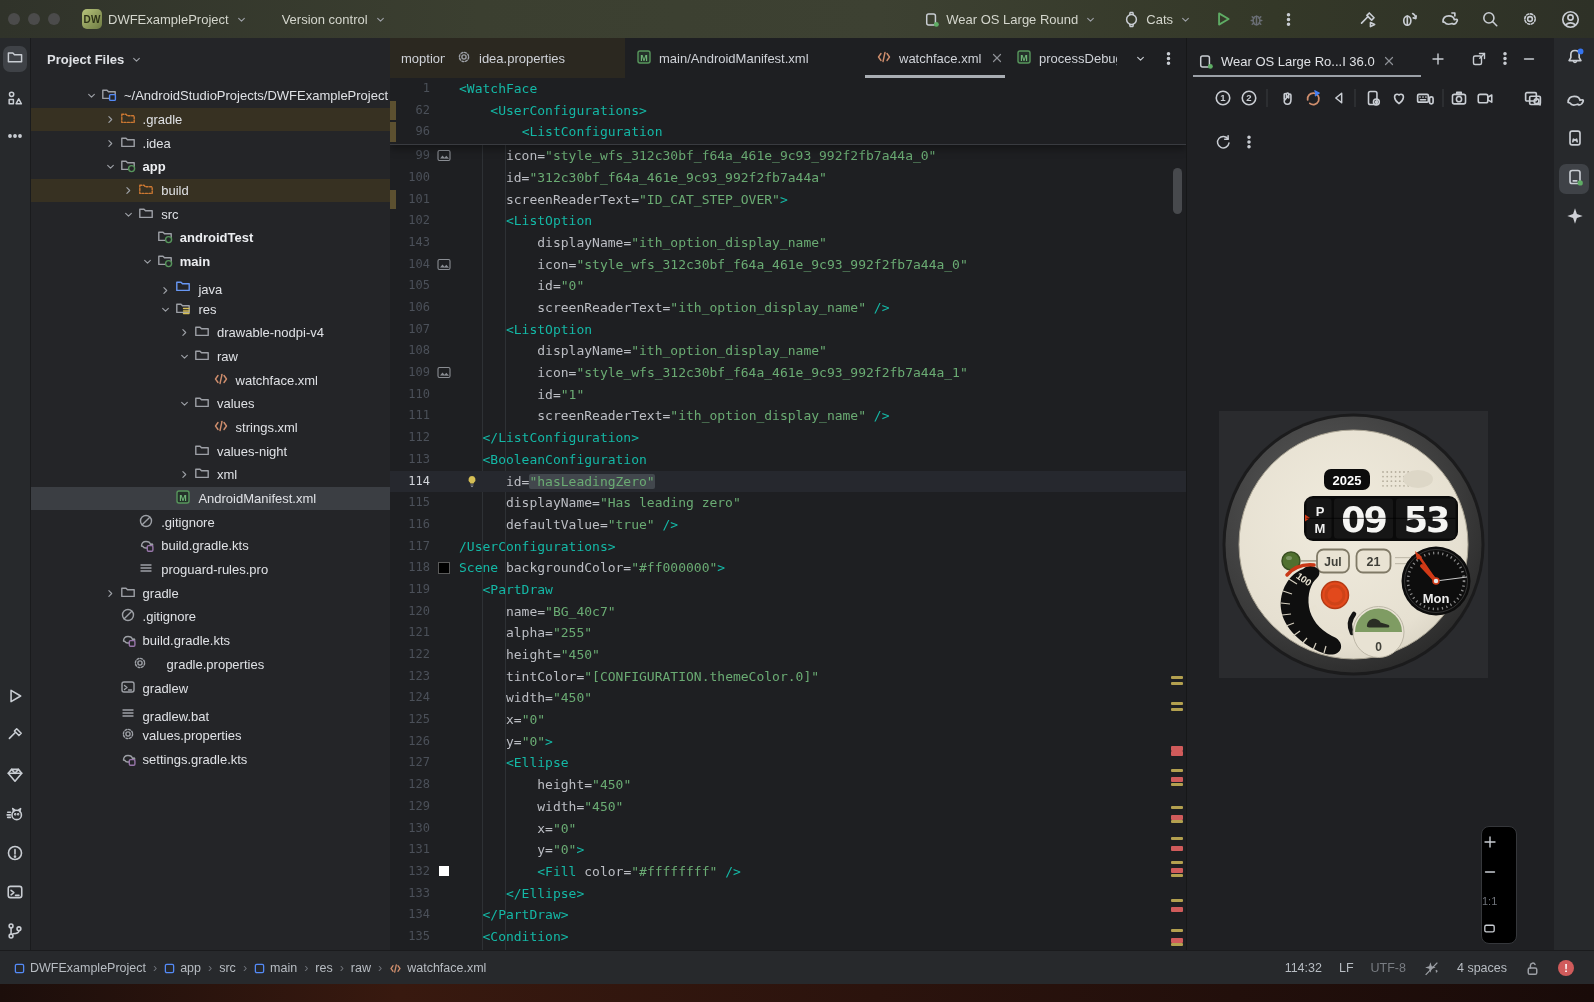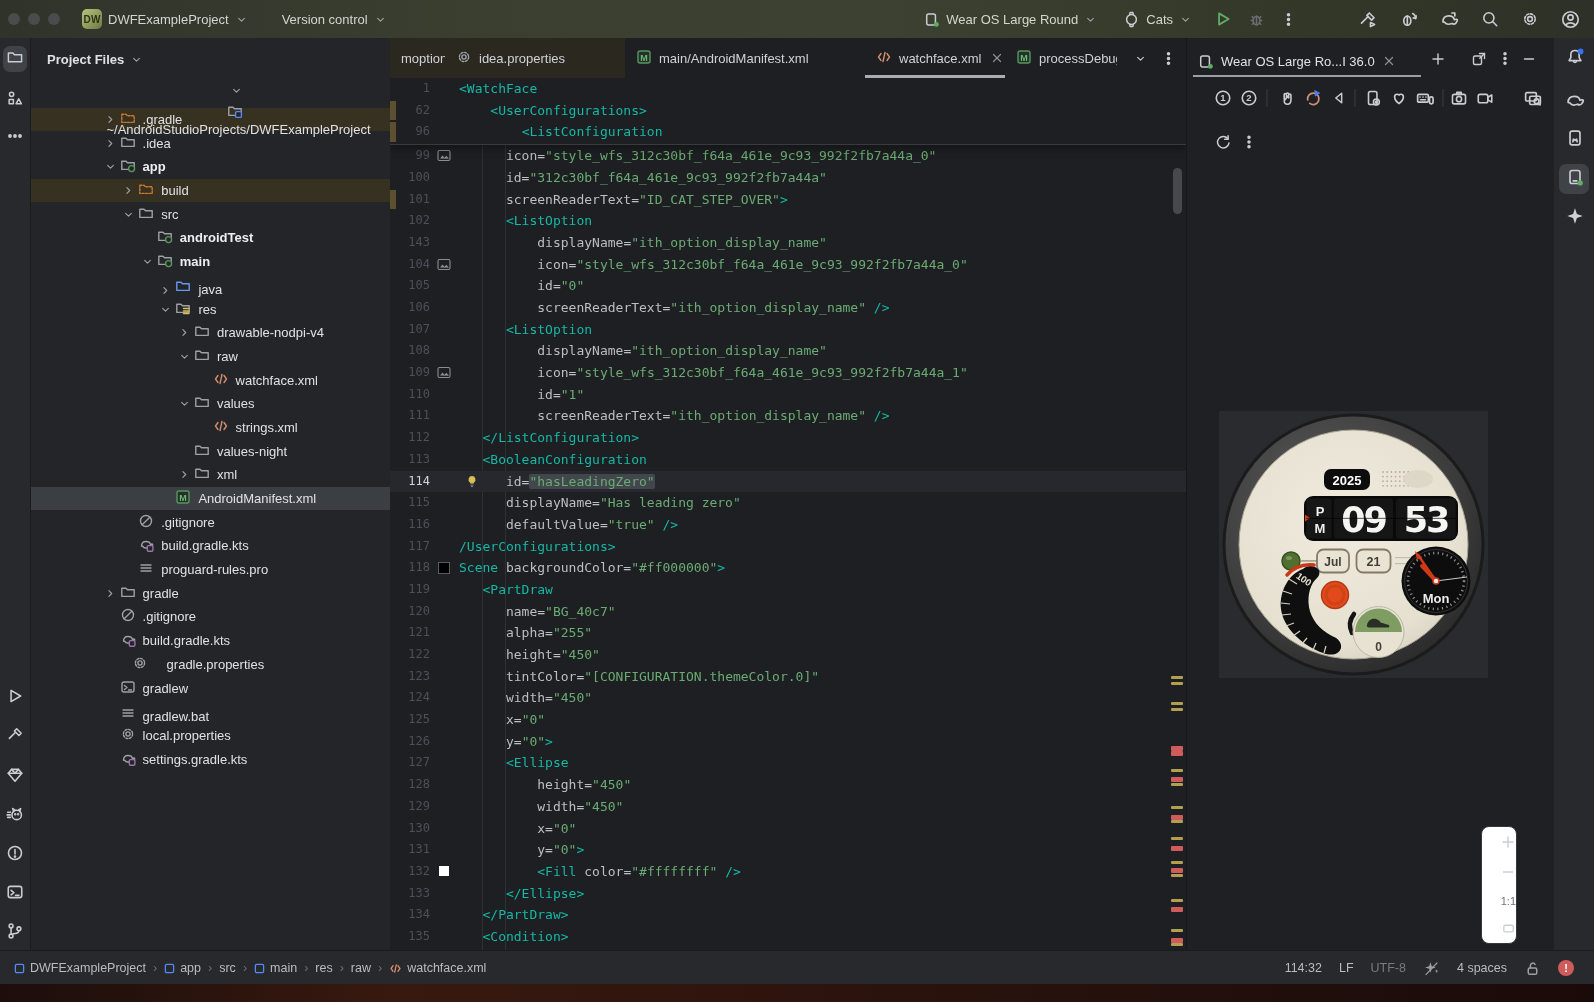--- a/index.html
+++ b/index.html
@@ -61,22 +61,22 @@
   .mark.r{height:5px;background:#d05b5b}
   #edcheck{position:absolute;left:762px;top:8px}
   
   #device{position:absolute;left:1186px;top:38px;width:367px;height:912px;background:#1f2023;border-left:1px solid #161718}
   #devTab{position:absolute;left:10px;top:8px;height:30px;display:flex;align-items:center;gap:7px;font-size:13px;color:#dfe1e5}
   #devUnderline{position:absolute;left:6px;top:37px;width:228px;height:2px;background:#9ba0a7}
   .dbtn{position:absolute;top:0;transform:translateX(-50%);color:#c9cdd3}
   #devToolbar{position:absolute;left:0;top:46px;width:367px;height:80px}
   .dsep{position:absolute;width:1px;height:18px;background:#3a3c40;transform:translateX(-50%)}
   #watchSquare{position:absolute;left:32px;top:373px;width:269px;height:267px;background:#2a2b2e}
-  #zoomCtl{position:absolute;left:294px;top:788px;width:34px;height:116px;background:#ffffff;border:1px solid #35373b;
-    border-radius:8px;display:flex;flex-direction:column;align-items:flex-end;justify-content:space-around;color:#c9cdd3}
+  #zoomCtl{position:absolute;left:294px;top:788px;width:34px;height:116px;background:#000000;border:1px solid #35373b;
+    border-radius:8px;display:flex;flex-direction:column;align-items:flex-start;justify-content:space-around;color:#c9cdd3}
   #zoomCtl .ratio{font-size:11px;color:#6f737a}
   
   #statusbar{position:absolute;left:0;top:950px;width:1594px;height:34px;background:#27292c;border-top:1px solid #1a1b1d;
     display:flex;align-items:center;font-size:12.5px;color:#b7bcc2}
   #crumbs{display:flex;align-items:center;gap:7px;margin-left:14px}
   .crumb{display:flex;align-items:center;gap:5px}
   .csep{color:#6f737a}
   #statRight{margin-left:auto;display:flex;align-items:center;gap:17px;margin-right:20px}
   #statRight .dim{color:#787c82}
   #desktop{position:absolute;left:0;top:984px;width:1594px;height:18px;
@@ -290,21 +290,21 @@
 <div id="project">
   <div id="projHead">
     <span>Project Files</span>
     <span class="ic chev">
         <svg width="13" height="13" viewBox="0 0 16 16" fill="none" stroke="currentColor" stroke-width="1.4" stroke-linecap="round" stroke-linejoin="round">
           <polyline points="4.5,6.5 8,10 11.5,6.5"></polyline>
         </svg>
       </span>
   </div>
   <div id="tree">
-      <div class="trow" style="padding-left: 51px; flex-direction: column;">
+      <div class="trow" style="padding-left: 51px;">
         <span class="tchev">
           <svg width="13" height="13" viewBox="0 0 16 16" fill="none" stroke="currentColor" stroke-width="1.4" stroke-linecap="round" stroke-linejoin="round">
             <polyline points="4.5,6.5 8,10 11.5,6.5"></polyline>
           </svg>
         </span>
         <span class="ticon">
           <span style="color:#9da0a6"><svg width="16" height="16" viewBox="0 0 16 16" fill="none" stroke="currentColor" stroke-width="1.4" stroke-linecap="round" stroke-linejoin="round">
               <path d="M1.8 4.2h4.2l1.5 1.6h6.7v6.6H1.8z"></path>
               <rect x="8.6" y="8.6" width="5.8" height="5.8" rx="1" fill="#242528" stroke="#548af7"></rect>
             </svg></span>
@@ -622,21 +622,21 @@
         <span class="tlabel">gradlew.bat</span>
       </div>
       <div class="trow" style="padding-left: 69.6px;">
         <span class="tchev"></span>
         <span class="ticon">
           <span style="color:#9da0a6"><svg width="16" height="16" viewBox="0 0 16 16" fill="none" stroke="currentColor" stroke-width="1.4" stroke-linecap="round" stroke-linejoin="round">
               <circle cx="8" cy="8" r="2.1"></circle>
               <circle cx="8" cy="8" r="4.6" stroke-dasharray="2 1.6"></circle>
             </svg></span>
         </span>
-        <span class="tlabel">local.properties</span>
+        <span class="tlabel">values.properties</span>
       </div>
       <div class="trow" style="padding-left: 69.6px;">
         <span class="tchev"></span>
         <span class="ticon">
           <span style="color:#9da0a6"><svg width="16" height="16" viewBox="0 0 16 16" fill="none" stroke="currentColor" stroke-width="1.4" stroke-linecap="round" stroke-linejoin="round">
               <path d="M3.5 10 Q3.5 5.5 8 5.5 Q11.8 5.5 12.4 8.4 L14 8 Q15 8 14.5 9.5 L13.5 11 Q12 12.5 10.5 11.5 Q6 13 5 10.5 Z"></path>
               <rect x="9.3" y="9.6" width="5.6" height="5.6" rx="1.2" fill="#242528" stroke="#9876aa"></rect>
             </svg></span>
         </span>
         <span class="tlabel">settings.gradle.kts</span>

